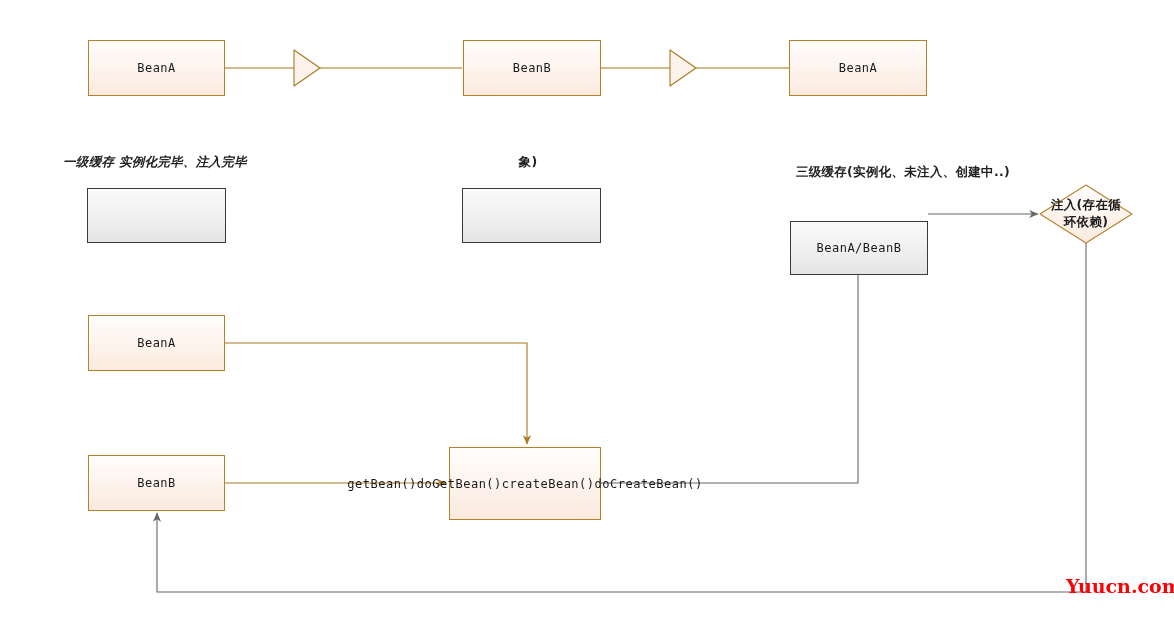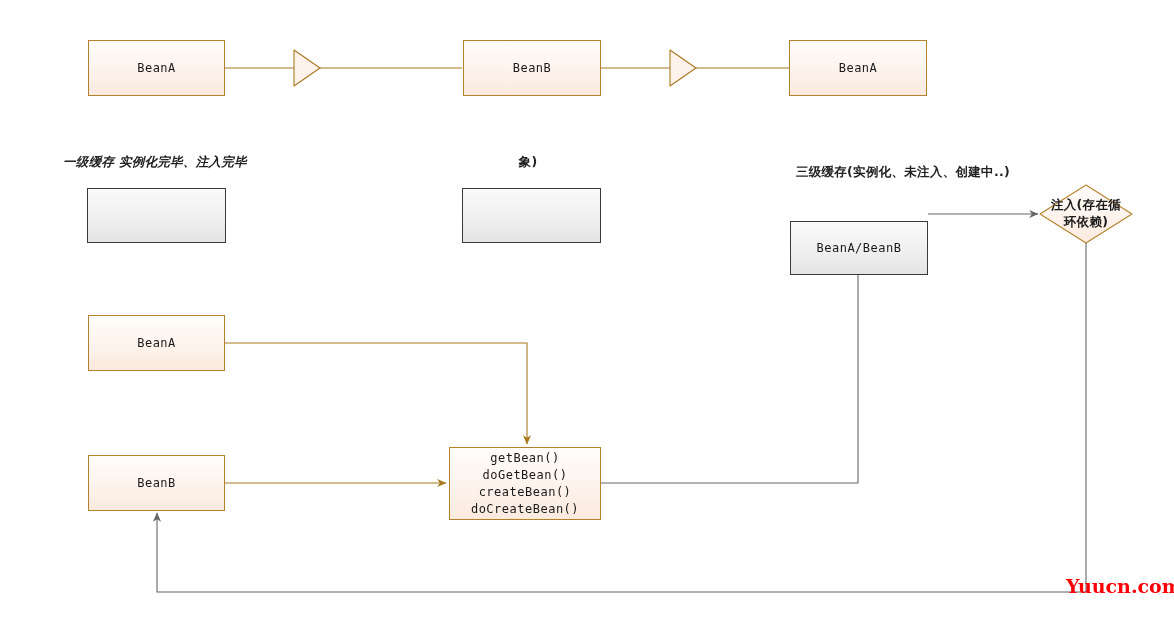--- a/index.html
+++ b/index.html
@@ -38,21 +38,20 @@
   }
   .node-gray {
     border: 1px solid #3a3a3a;
     background: linear-gradient(to bottom, #fafafa 0%, #efefef 55%, #e4e4e4 100%);
     font-family: "DejaVu Sans Mono", "Liberation Mono", monospace;
     font-size: 12px;
     color: #1a1a1a;
     letter-spacing: 0.5px;
   }
   .methods {
-    flex-direction: column;
     line-height: 17px;
     padding-top: 1px;
     align-items: center;
   }
   .methods span { display: block; white-space: pre; }
   .caption {
     position: absolute;
     font-family: "DejaVu Sans", "Liberation Sans", sans-serif;
     font-size: 12.5px;
     font-weight: bold;

